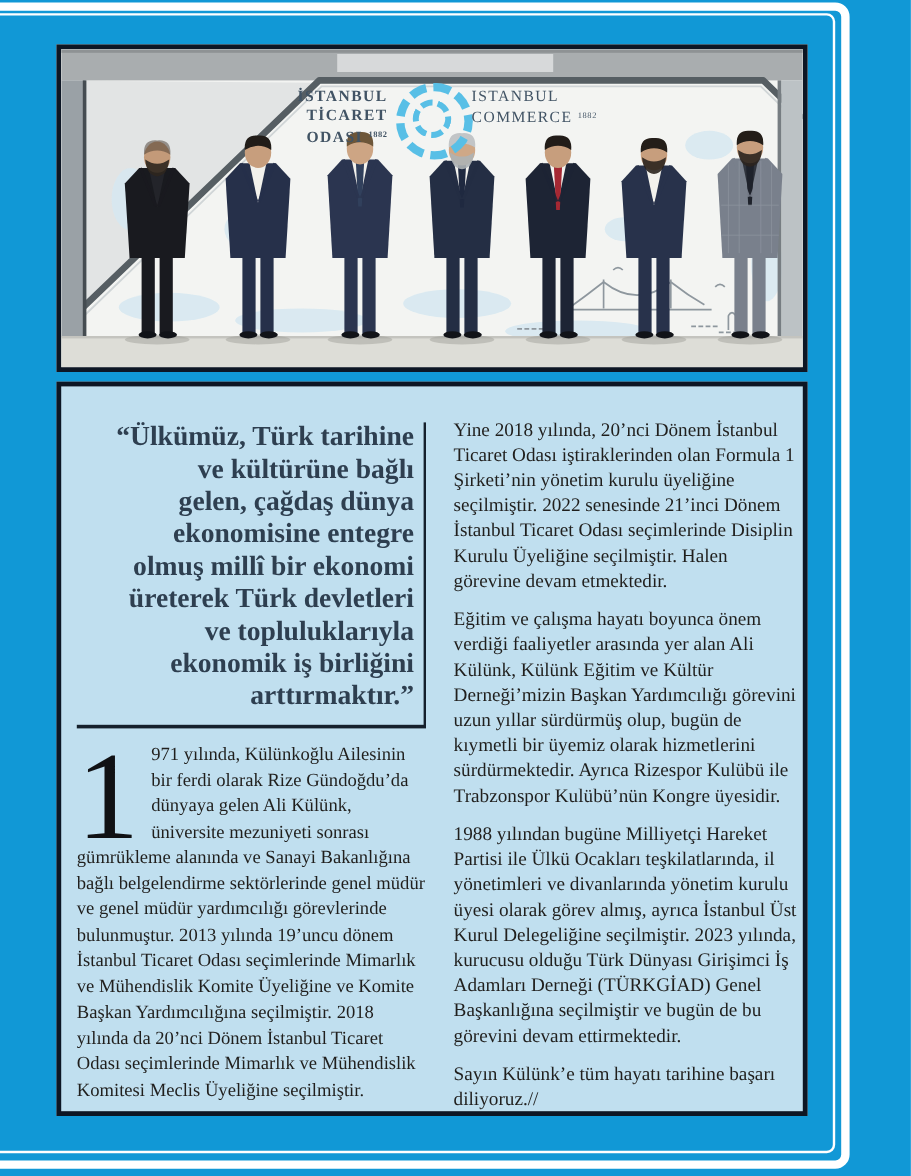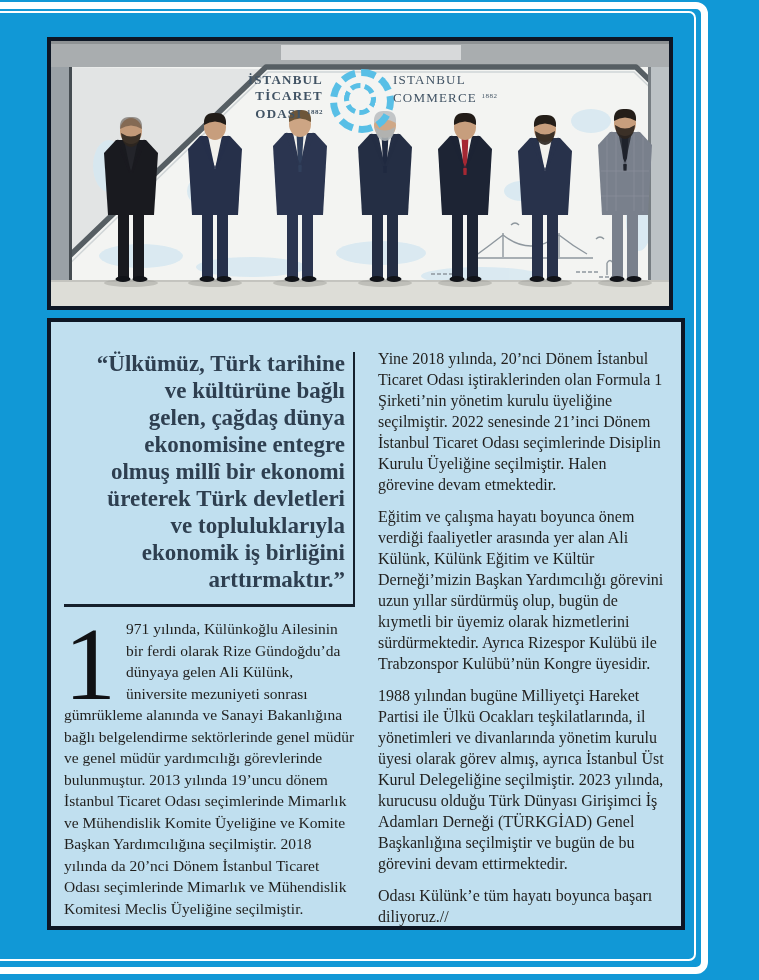--- a/index.html
+++ b/index.html
@@ -38,21 +38,21 @@
     border:7px dashed var(--logo-accent,#58bfe6);border-radius:50%;
   }
   .swirl::after{
     content:"";position:absolute;left:7px;top:7px;width:22px;height:22px;
     border:5px dashed var(--logo-accent,#58bfe6);border-radius:50%;transform:rotate(22deg);
   }
   
   .text-card{
     position:absolute;left:47px;top:318px;width:618px;height:604px;
     border:4px solid var(--border,#0d1624);
-    background:var(--panel,#c0dfef);overflow:hidden;padding-left:12px;
+    background:var(--panel,#c0dfef);overflow:hidden;
   }
   .pull-quote{
     position:absolute;left:10px;top:28px;width:284px;text-align:right;
     color:var(--quote-text,#2e3f50);font-weight:700;font-size:23px;line-height:27px;
   }
   .qline{display:block;}
   .vrule{position:absolute;left:301.5px;top:30px;width:2.5px;height:254px;background:var(--rule,#15202c);}
   .hrule{position:absolute;left:13px;top:282px;width:291px;height:2.5px;background:var(--rule,#15202c);}
   .left-body{
     position:absolute;left:13px;top:296px;width:294px;
@@ -248,15 +248,15 @@
   </div>
   <div class="vrule"></div>
   <div class="hrule"></div>
   <div class="left-body">
     <span class="drop-cap">1</span><span>971 yılında, Külünkoğlu Ailesinin bir ferdi olarak Rize Gündoğdu’da dünyaya gelen Ali Külünk, üniversite mezuniyeti sonrası gümrükleme alanında ve Sanayi Bakanlığına bağlı belgelendirme sektörlerinde genel müdür ve genel müdür yardımcılığı görevlerinde bulunmuştur. 2013 yılında 19’uncu dönem İstanbul Ticaret Odası seçimlerinde Mimarlık ve Mühendislik Komite Üyeliğine ve Komite Başkan Yardımcılığına seçilmiştir. 2018 yılında da 20’nci Dönem İstanbul Ticaret Odası seçimlerinde Mimarlık ve Mühendislik Komitesi Meclis Üyeliğine seçilmiştir.</span>
   </div>
   <div class="right-col">
     <p>Yine 2018 yılında, 20’nci Dönem İstanbul Ticaret Odası iştiraklerinden olan Formula 1 Şirketi’nin yönetim kurulu üyeliğine seçilmiştir. 2022 senesinde 21’inci Dönem İstanbul Ticaret Odası seçimlerinde Disiplin Kurulu Üyeliğine seçilmiştir. Halen görevine devam etmektedir.</p>
     <p>Eğitim ve çalışma hayatı boyunca önem verdiği faaliyetler arasında yer alan Ali Külünk, Külünk Eğitim ve Kültür Derneği’mizin Başkan Yardımcılığı görevini uzun yıllar sürdürmüş olup, bugün de kıymetli bir üyemiz olarak hizmetlerini sürdürmektedir. Ayrıca Rizespor Kulübü ile Trabzonspor Kulübü’nün Kongre üyesidir.</p>
     <p>1988 yılından bugüne Milliyetçi Hareket Partisi ile Ülkü Ocakları teşkilatlarında, il yönetimleri ve divanlarında yönetim kurulu üyesi olarak görev almış, ayrıca İstanbul Üst Kurul Delegeliğine seçilmiştir. 2023 yılında, kurucusu olduğu Türk Dünyası Girişimci İş Adamları Derneği (TÜRKGİAD) Genel Başkanlığına seçilmiştir ve bugün de bu görevini devam ettirmektedir.</p>
-    <p>Odası Külünk’e tüm hayatı boyunca başarı diliyoruz.//</p>
+    <p>Sayın Külünk’e tüm hayatı tarihine başarı diliyoruz.//</p>
   </div>
 </div>
 
 </body></html>

